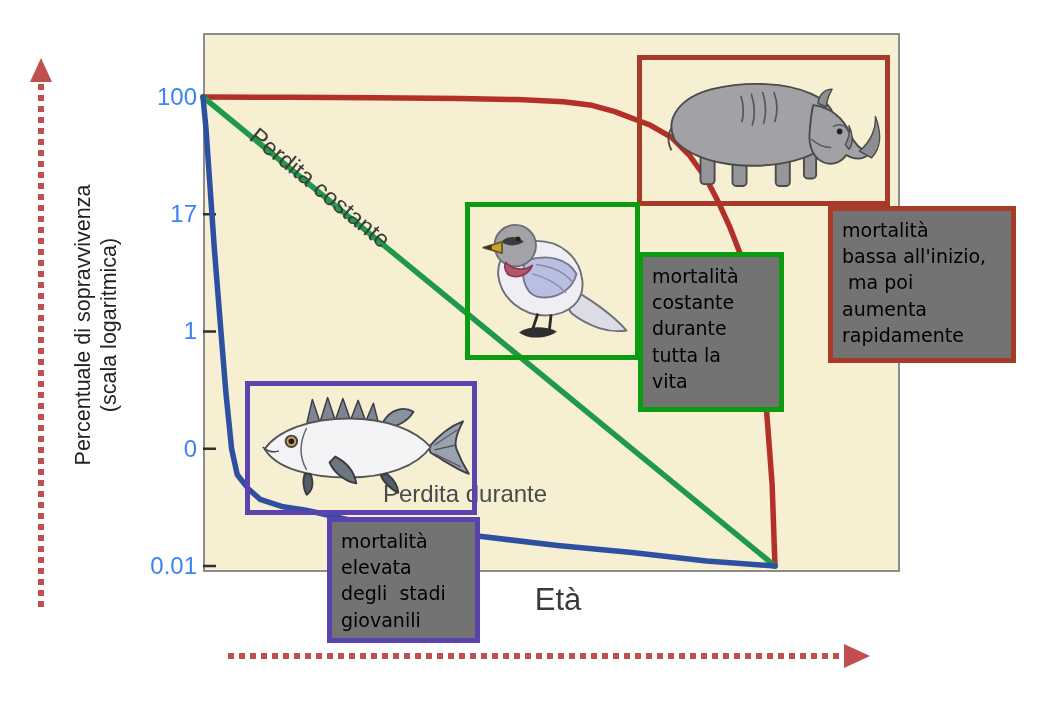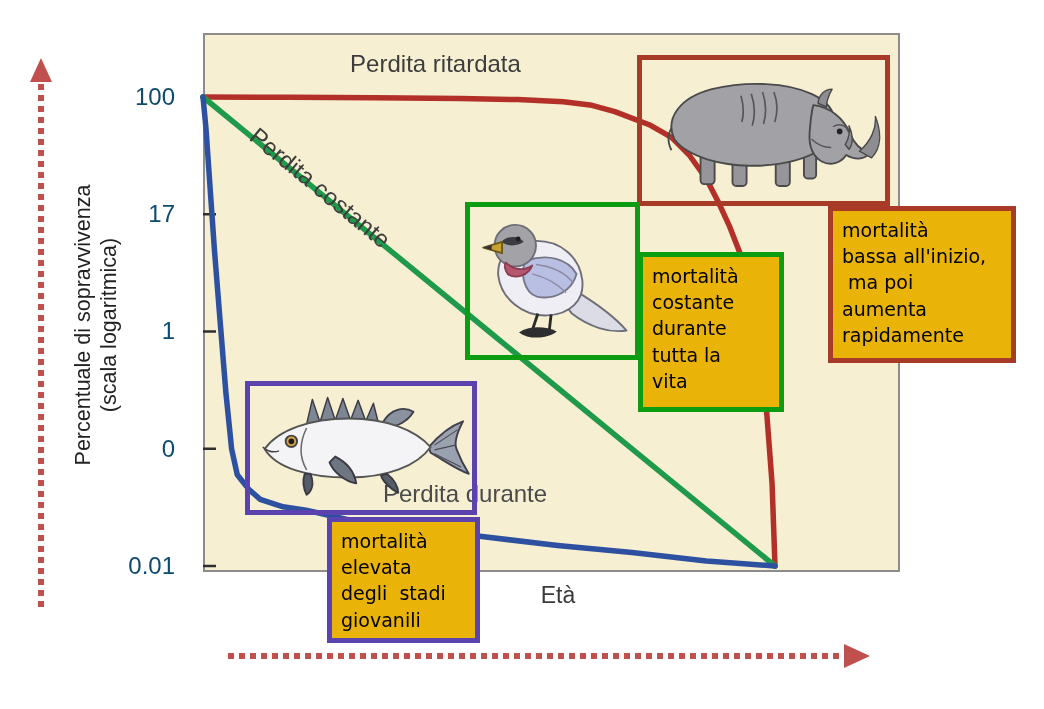--- a/index.html
+++ b/index.html
@@ -8,45 +8,45 @@
          font-family:"Liberation Sans",sans-serif;}
 
   
   .plot-area{position:absolute;left:203px;top:33px;width:697px;height:539px;
              background:#f6efd2;border:2px solid #8c8c8c;z-index:1;}
 
   
   #curves-svg{position:absolute;left:0;top:0;z-index:2;pointer-events:none;}
 
   
-  .ytick{position:absolute;left:100px;width:75px;text-align:right;font-size:24px;
-         color:#0c4a6e;z-index:3;line-height:1;}
+  .ytick{position:absolute;left:122px;width:75px;text-align:right;font-size:24px;
+         color:#3b82f6;z-index:3;line-height:1;}
   .xlabel{position:absolute;left:518px;top:582px;width:80px;text-align:center;
-          font-size:23px;color:#3a3a3a;z-index:3;}
+          font-size:31px;color:#3a3a3a;z-index:3;}
 
   
   .ylabel{position:absolute;left:97px;top:325px;width:450px;text-align:center;
           transform:translate(-50%,-50%) rotate(-90deg);font-size:21.5px;color:#222;
           line-height:1.2;z-index:3;}
 
   
   .curve-label{position:absolute;font-size:24px;color:#3d3d3d;z-index:3;white-space:nowrap;}
   .label-ritardata{left:333px;top:50px;width:205px;text-align:center;}
   .label-costante{left:262px;top:122px;transform:rotate(39.5deg);transform-origin:0 0;}
   .label-precoce{left:383px;top:480px;color:#4a4a4a;}
 
   
   .img-box{position:absolute;border:5px solid;background:transparent;z-index:4;}
   .box-rhino{left:637px;top:55px;width:253px;height:151px;border-color:#a83a28;}
   .box-bird{left:465px;top:202px;width:175px;height:158px;border-color:#0b9c12;}
   .box-fish{left:245px;top:381px;width:232px;height:134px;border-color:#5a43ae;}
   .img-box svg{display:block;width:100%;height:100%;}
 
   
-  .note-box{position:absolute;border:5px solid;background:#eab308;z-index:5;
+  .note-box{position:absolute;border:5px solid;background:#737373;z-index:5;
             font-family:"DejaVu Sans",sans-serif;font-size:19px;line-height:1.38;
             color:#000;white-space:pre-wrap;padding:6px 9px;}
   .note-ritardata{left:828px;top:206px;width:188px;height:157px;border-color:#a83a28;}
   .note-costante{left:638px;top:252px;width:146px;height:160px;border-color:#0b9c12;}
   .note-precoce{left:327px;top:517px;width:153px;height:126px;border-color:#5a43ae;}
 
   
   .v-arrow{position:absolute;left:30px;top:58px;width:22px;height:556px;z-index:0;}
   .v-arrow .head{width:0;height:0;margin:0 auto;border-left:11px solid transparent;
                  border-right:11px solid transparent;border-bottom:24px solid #c0504d;}
@@ -93,21 +93,20 @@
   <div class="ytick" style="top:319px">1</div>
   <div class="ytick" style="top:437px">0</div>
   <div class="ytick" style="top:554px">0.01</div>
 
   <div class="ylabel">
     <div>Percentuale di sopravvivenza</div>
     <div>(scala logaritmica)</div>
   </div>
   <div class="xlabel">Età</div>
 
-  <div class="curve-label label-ritardata">Perdita ritardata</div>
   <div class="curve-label label-costante">Perdita costante</div>
   <div class="curve-label label-precoce">Perdita durante</div>
 
   <div class="img-box box-rhino" style="border-color: rgb(168, 58, 40);">
     <svg viewBox="0 0 250 150">
       <g stroke="#4a4a4a" stroke-width="2" stroke-linejoin="round">
         <path d="M34,66 C24,72 21,84 27,96" fill="none"></path>
         <rect x="58" y="92" width="15" height="40" rx="4" fill="#96969a"></rect>
         <rect x="92" y="98" width="15" height="36" rx="4" fill="#96969a"></rect>
         <rect x="138" y="96" width="15" height="38" rx="4" fill="#96969a"></rect>

